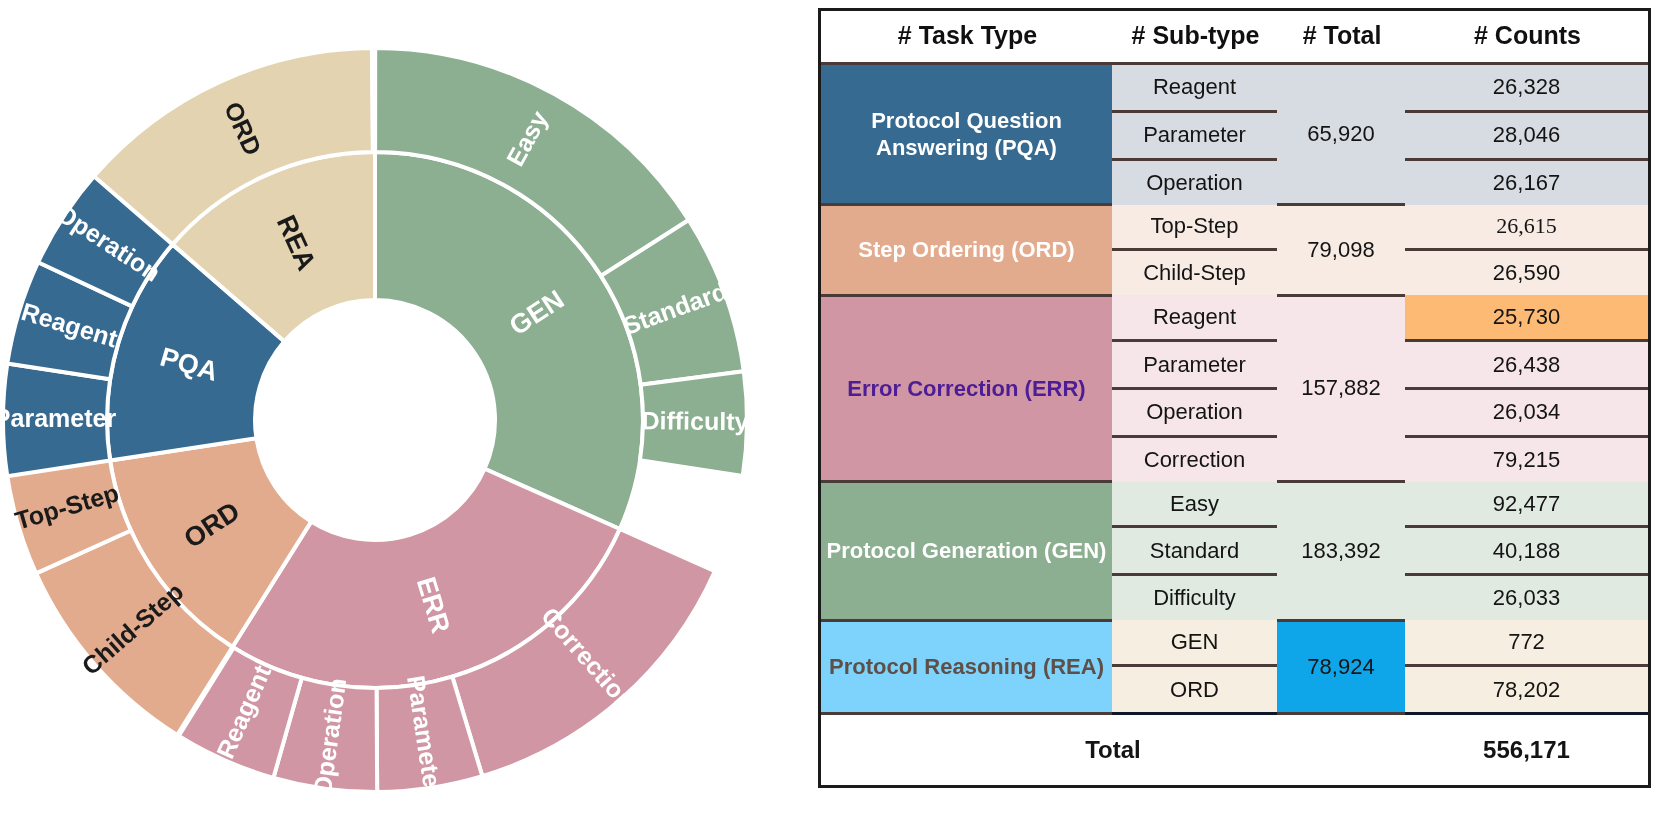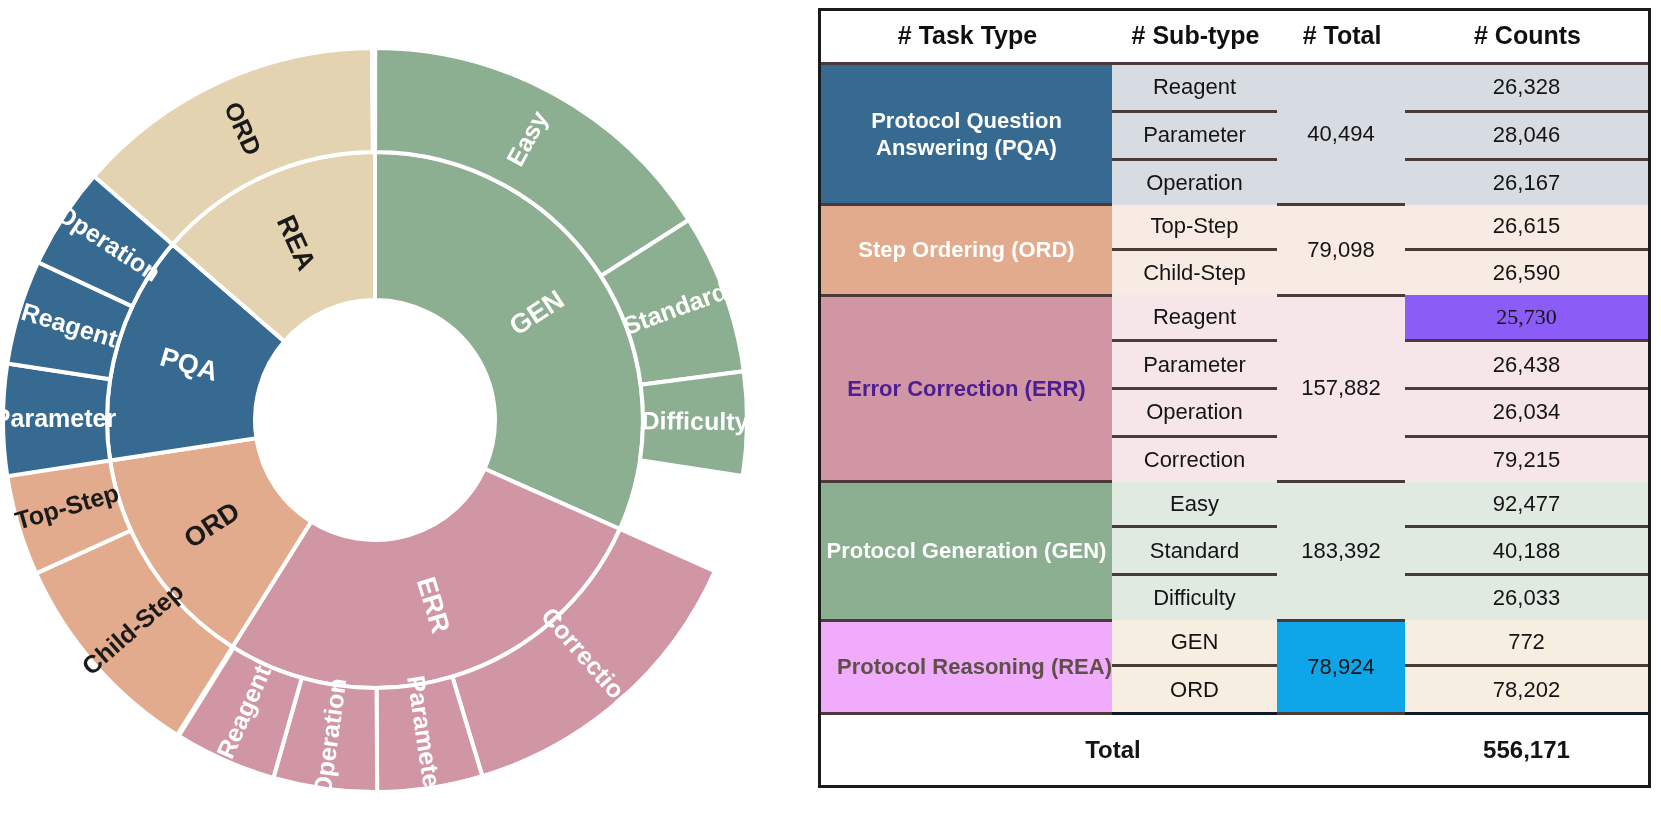--- a/index.html
+++ b/index.html
@@ -135,46 +135,46 @@
           <th># Task Type</th>
           <th># Sub-type</th>
           <th># Total</th>
           <th># Counts</th>
         </tr>
       </thead>
       <tbody id="table-body">
           <tr>
             <td class="task-cell" rowspan="3" style="background: rgb(55, 106, 144); color: rgb(255, 255, 255); border-bottom: 3px solid rgb(74, 59, 56); margin-left: 20px;">Protocol Question Answering (PQA)</td>
             <td class="sub-cell" style="background: rgb(215, 220, 226);">Reagent</td>
-            <td class="total-cell" rowspan="3" style="background: rgb(215, 220, 226); border-bottom: 3px solid rgb(74, 59, 56);">40,494</td>
+            <td class="total-cell" rowspan="3" style="background: rgb(215, 220, 226); border-bottom: 3px solid rgb(74, 59, 56);">65,920</td>
             <td class="count-cell" style="background: rgb(215, 220, 226);">26,328</td>
           </tr>
           <tr>
             <td class="sub-cell" style="background: rgb(215, 220, 226);">Parameter</td>
             <td class="count-cell" style="background: rgb(215, 220, 226);">28,046</td>
           </tr>
           <tr class="group-end">
             <td class="sub-cell lastsub" style="background: rgb(215, 220, 226);">Operation</td>
             <td class="count-cell lastsub" style="background: rgb(215, 220, 226);">26,167</td>
           </tr>
           <tr>
             <td class="task-cell" rowspan="2" style="background: rgb(227, 171, 141); color: rgb(255, 255, 255); border-bottom: 3px solid rgb(74, 59, 56);">Step Ordering (ORD)</td>
             <td class="sub-cell" style="background: rgb(247, 235, 227);">Top-Step</td>
             <td class="total-cell" rowspan="2" style="background: rgb(247, 235, 227); border-bottom: 3px solid rgb(74, 59, 56);">79,098</td>
-            <td class="count-cell" style="background: rgb(247, 235, 227);">26,615</td>
+            <td class="count-cell" style="background: rgb(247, 235, 227); font-family: Liberation Serif, serif;">26,615</td>
           </tr>
           <tr class="group-end">
             <td class="sub-cell lastsub" style="background: rgb(247, 235, 227);">Child-Step</td>
             <td class="count-cell lastsub" style="background: rgb(247, 235, 227);">26,590</td>
           </tr>
           <tr>
             <td class="task-cell" rowspan="4" style="background: rgb(208, 150, 163); color: #4c1d95; border-bottom: 3px solid rgb(74, 59, 56);">Error Correction (ERR)</td>
             <td class="sub-cell" style="background: rgb(246, 230, 234);">Reagent</td>
             <td class="total-cell" rowspan="4" style="background: rgb(246, 230, 234); border-bottom: 3px solid rgb(74, 59, 56);">157,882</td>
-            <td class="count-cell" style="background: #8b5cf6; font-family: Liberation Serif, serif;">25,730</td>
+            <td class="count-cell" style="background: #fdba74;">25,730</td>
           </tr>
           <tr>
             <td class="sub-cell" style="background: rgb(246, 230, 234);">Parameter</td>
             <td class="count-cell" style="background: rgb(246, 230, 234);">26,438</td>
           </tr>
           <tr>
             <td class="sub-cell" style="background: rgb(246, 230, 234);">Operation</td>
             <td class="count-cell" style="background: rgb(246, 230, 234);">26,034</td>
           </tr>
           <tr class="group-end">
@@ -189,21 +189,21 @@
           </tr>
           <tr>
             <td class="sub-cell" style="background: rgb(224, 234, 225);">Standard</td>
             <td class="count-cell" style="background: rgb(224, 234, 225);">40,188</td>
           </tr>
           <tr class="group-end">
             <td class="sub-cell lastsub" style="background: rgb(224, 234, 225);">Difficulty</td>
             <td class="count-cell lastsub" style="background: rgb(224, 234, 225);">26,033</td>
           </tr>
           <tr>
-            <td class="task-cell" rowspan="2" style="background: #f0abfc; color: rgb(94, 80, 72); border-bottom: 3px solid rgb(74, 59, 56); text-align: right;">Protocol Reasoning (REA)</td>
+            <td class="task-cell" rowspan="2" style="background: #7dd3fc; color: rgb(94, 80, 72); border-bottom: 3px solid rgb(74, 59, 56);">Protocol Reasoning (REA)</td>
             <td class="sub-cell" style="background: rgb(246, 238, 224);">GEN</td>
             <td class="total-cell" rowspan="2" style="background: #0ea5e9; border-bottom: 3px solid rgb(74, 59, 56);">78,924</td>
             <td class="count-cell" style="background: rgb(246, 238, 224);">772</td>
           </tr>
           <tr class="group-end">
             <td class="sub-cell lastsub" style="background: rgb(246, 238, 224);">ORD</td>
             <td class="count-cell lastsub" style="background: rgb(246, 238, 224);">78,202</td>
           </tr>
         </tbody>
       <tfoot>

